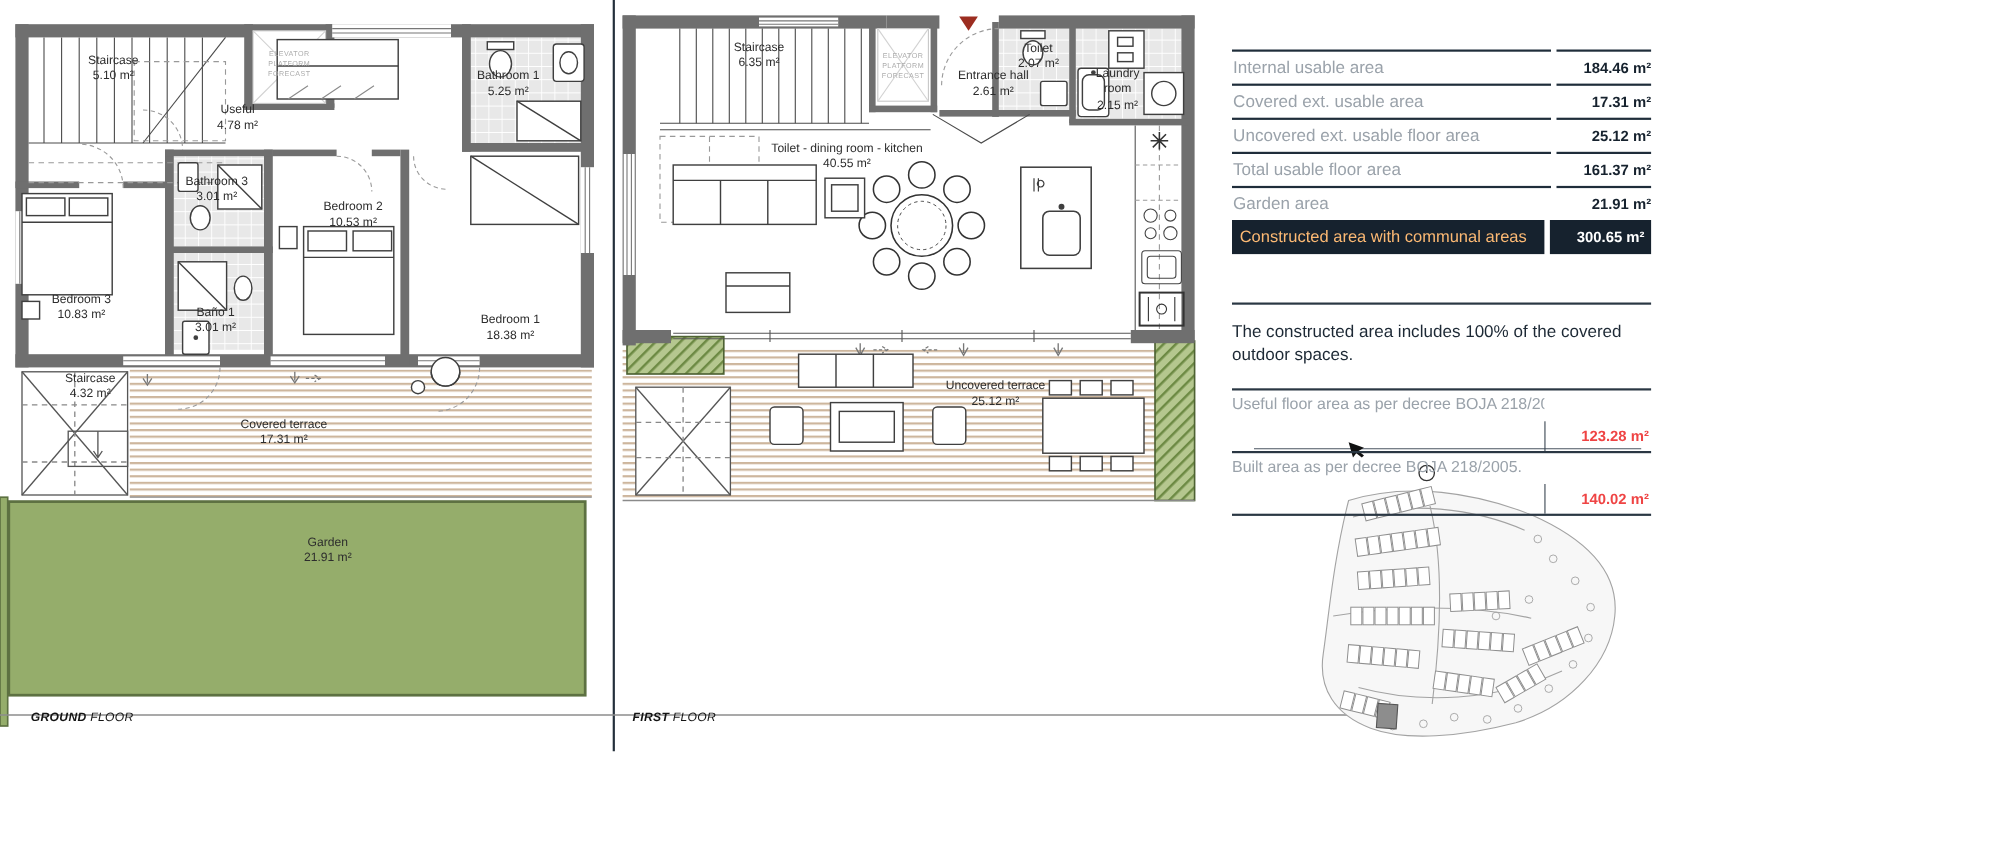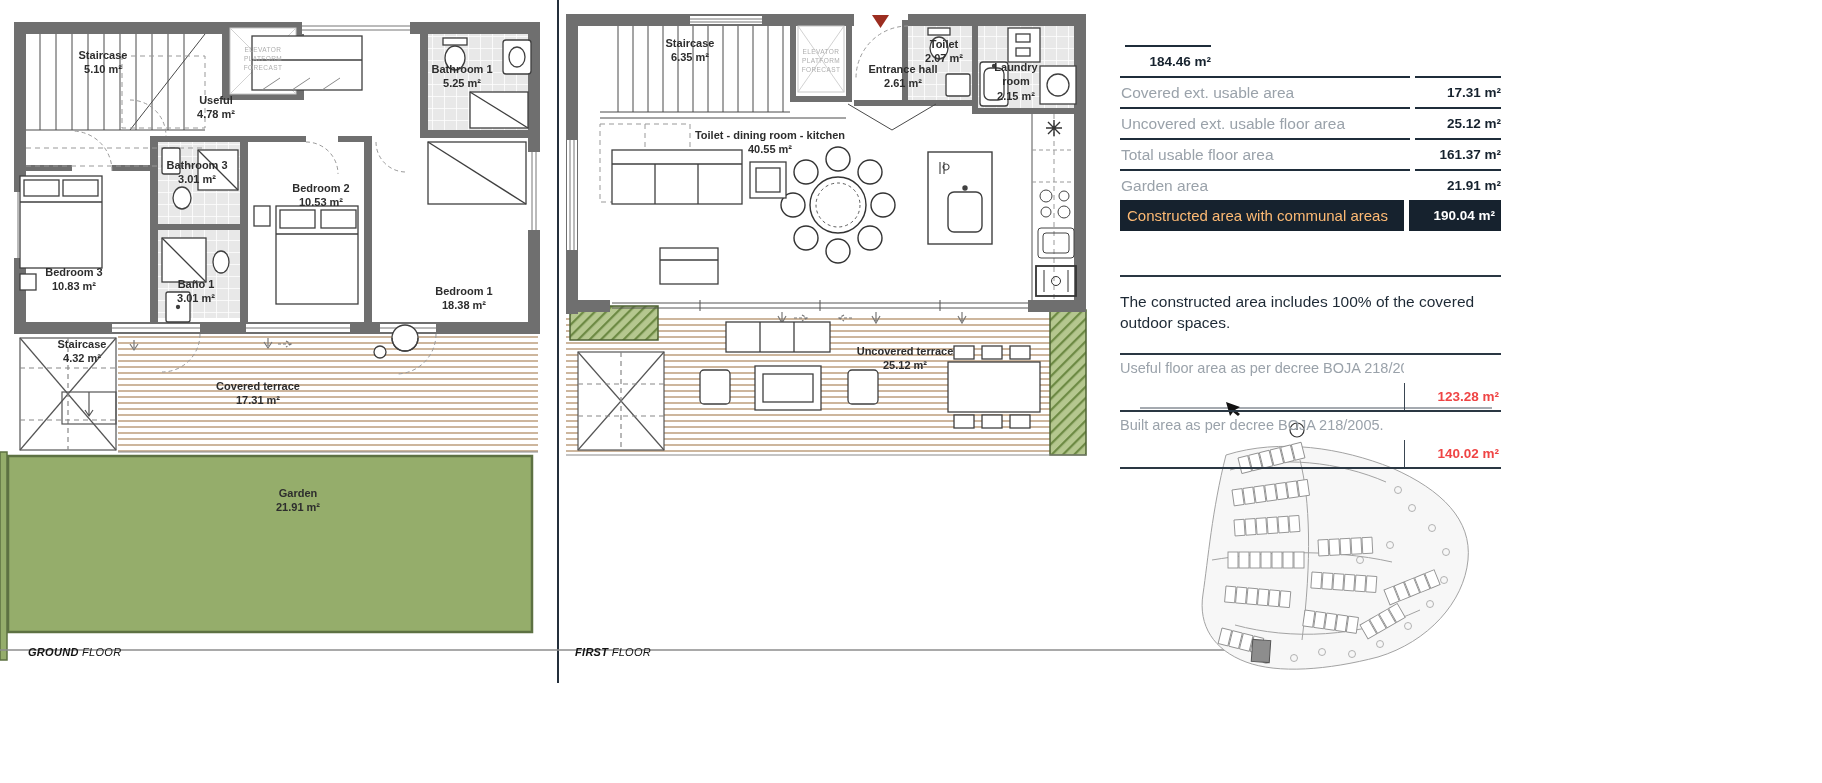--- a/index.html
+++ b/index.html
@@ -4,21 +4,21 @@
 <style>
   html,body{margin:0;padding:0;background:#ffffff;}
   .canvas{
     position:relative;width:1822px;height:783px;overflow:hidden;
     font-family:"Liberation Sans",sans-serif;background:#ffffff;
   }
   svg.drawing{position:absolute;left:0;top:0;}
   
   .rlabel{
     position:absolute;transform:translateX(-50%);text-align:center;
-    font-size:11px;line-height:1.3;color:#2d2d2d;white-space:nowrap;z-index:5;font-weight:bold;
+    font-size:11px;line-height:1.3;color:#2d2d2d;white-space:nowrap;z-index:5;
   }
   .rlabel.wrap{white-space:normal;width:58px;}
   .elevnote{
     position:absolute;transform:translateX(-50%);text-align:center;
     font-size:6.5px;line-height:1.35;color:#aeaeae;letter-spacing:.4px;
     white-space:pre-line;z-index:5;
   }
   .floor-title{
     position:absolute;font-size:11px;color:#141414;letter-spacing:.3px;z-index:5;font-style:italic;
   }
@@ -624,41 +624,42 @@
 
 <div class="floor-title" style="left:28px;top:646px;">
   <span class="b">GROUND</span><span> FLOOR</span>
 </div>
 <div class="floor-title" style="left:575px;top:646px;">
   <span class="b">FIRST</span><span> FLOOR</span>
 </div>
 
 <div class="panel">
   <div class="area-row">
+    <div class="lbl">Internal usable area</div>
     <div class="val">184.46 m²</div>
   </div>
   <div class="area-row">
     <div class="lbl">Covered ext. usable area</div>
     <div class="val">17.31 m²</div>
   </div>
   <div class="area-row">
     <div class="lbl">Uncovered ext. usable floor area</div>
     <div class="val">25.12 m²</div>
   </div>
   <div class="area-row">
     <div class="lbl">Total usable floor area</div>
     <div class="val">161.37 m²</div>
   </div>
   <div class="area-row">
     <div class="lbl">Garden area</div>
     <div class="val">21.91 m²</div>
   </div>
   <div class="area-row hl">
     <div class="lbl">Constructed area with communal areas</div>
-    <div class="val">190.04 m²</div>
+    <div class="val">300.65 m²</div>
   </div>
 
   <div class="divider"></div>
 
   <div class="note">The constructed area includes 100% of the covered outdoor spaces.</div>
 
   <div class="decree">
     <div class="decree-row">
       <div class="lbl">Useful floor area as per decree BOJA 218/2005.</div>
       <div class="val">123.28 m²</div>

